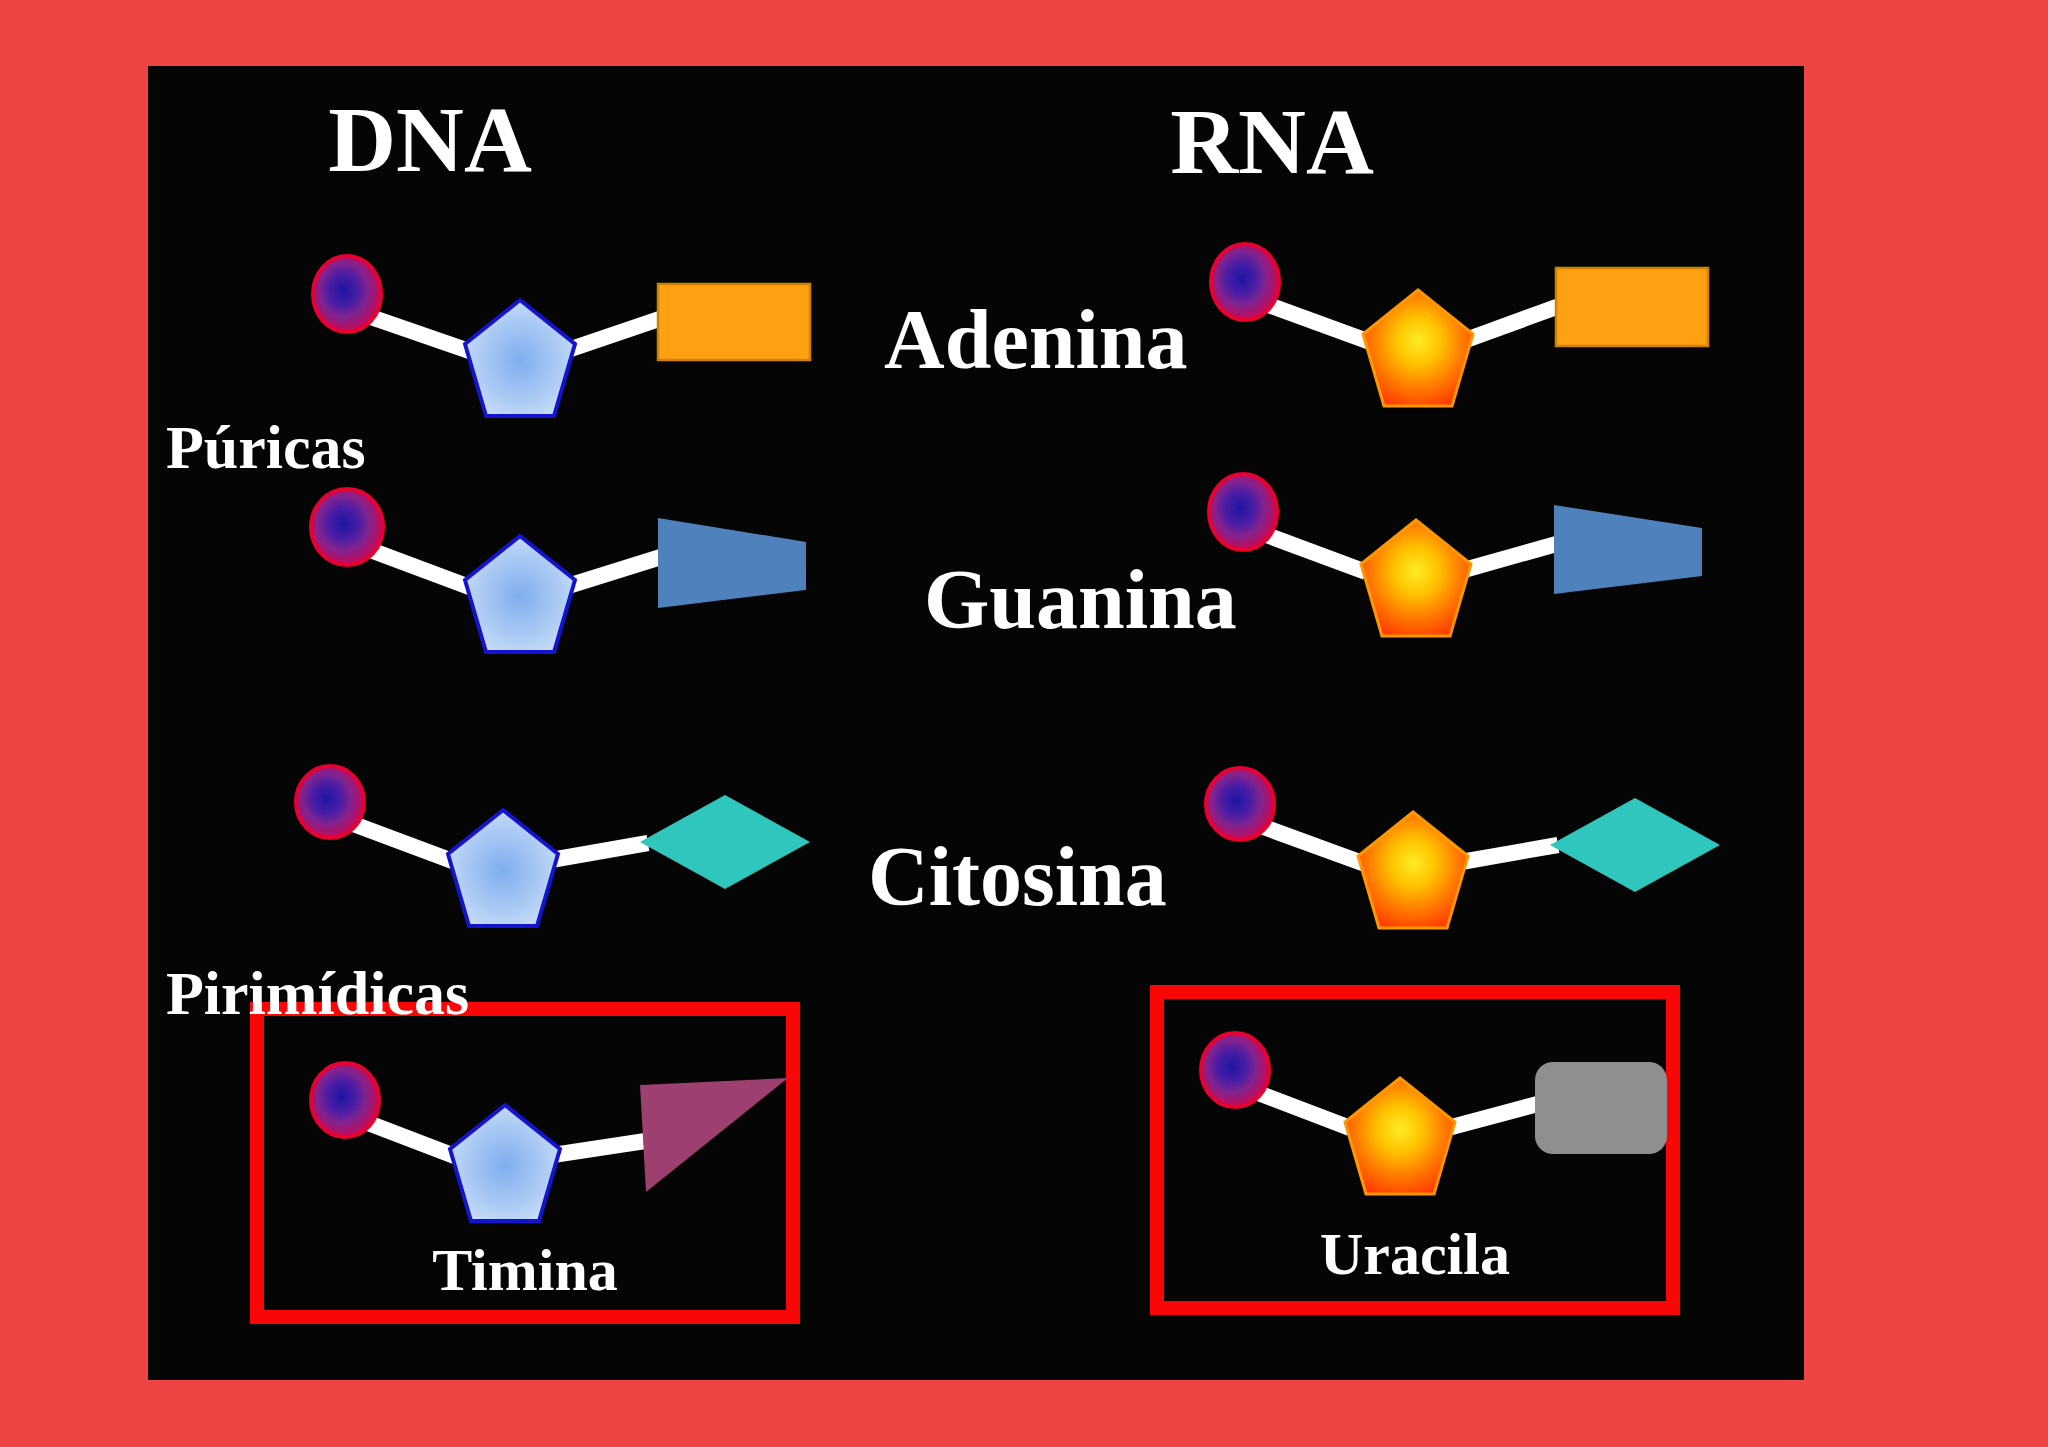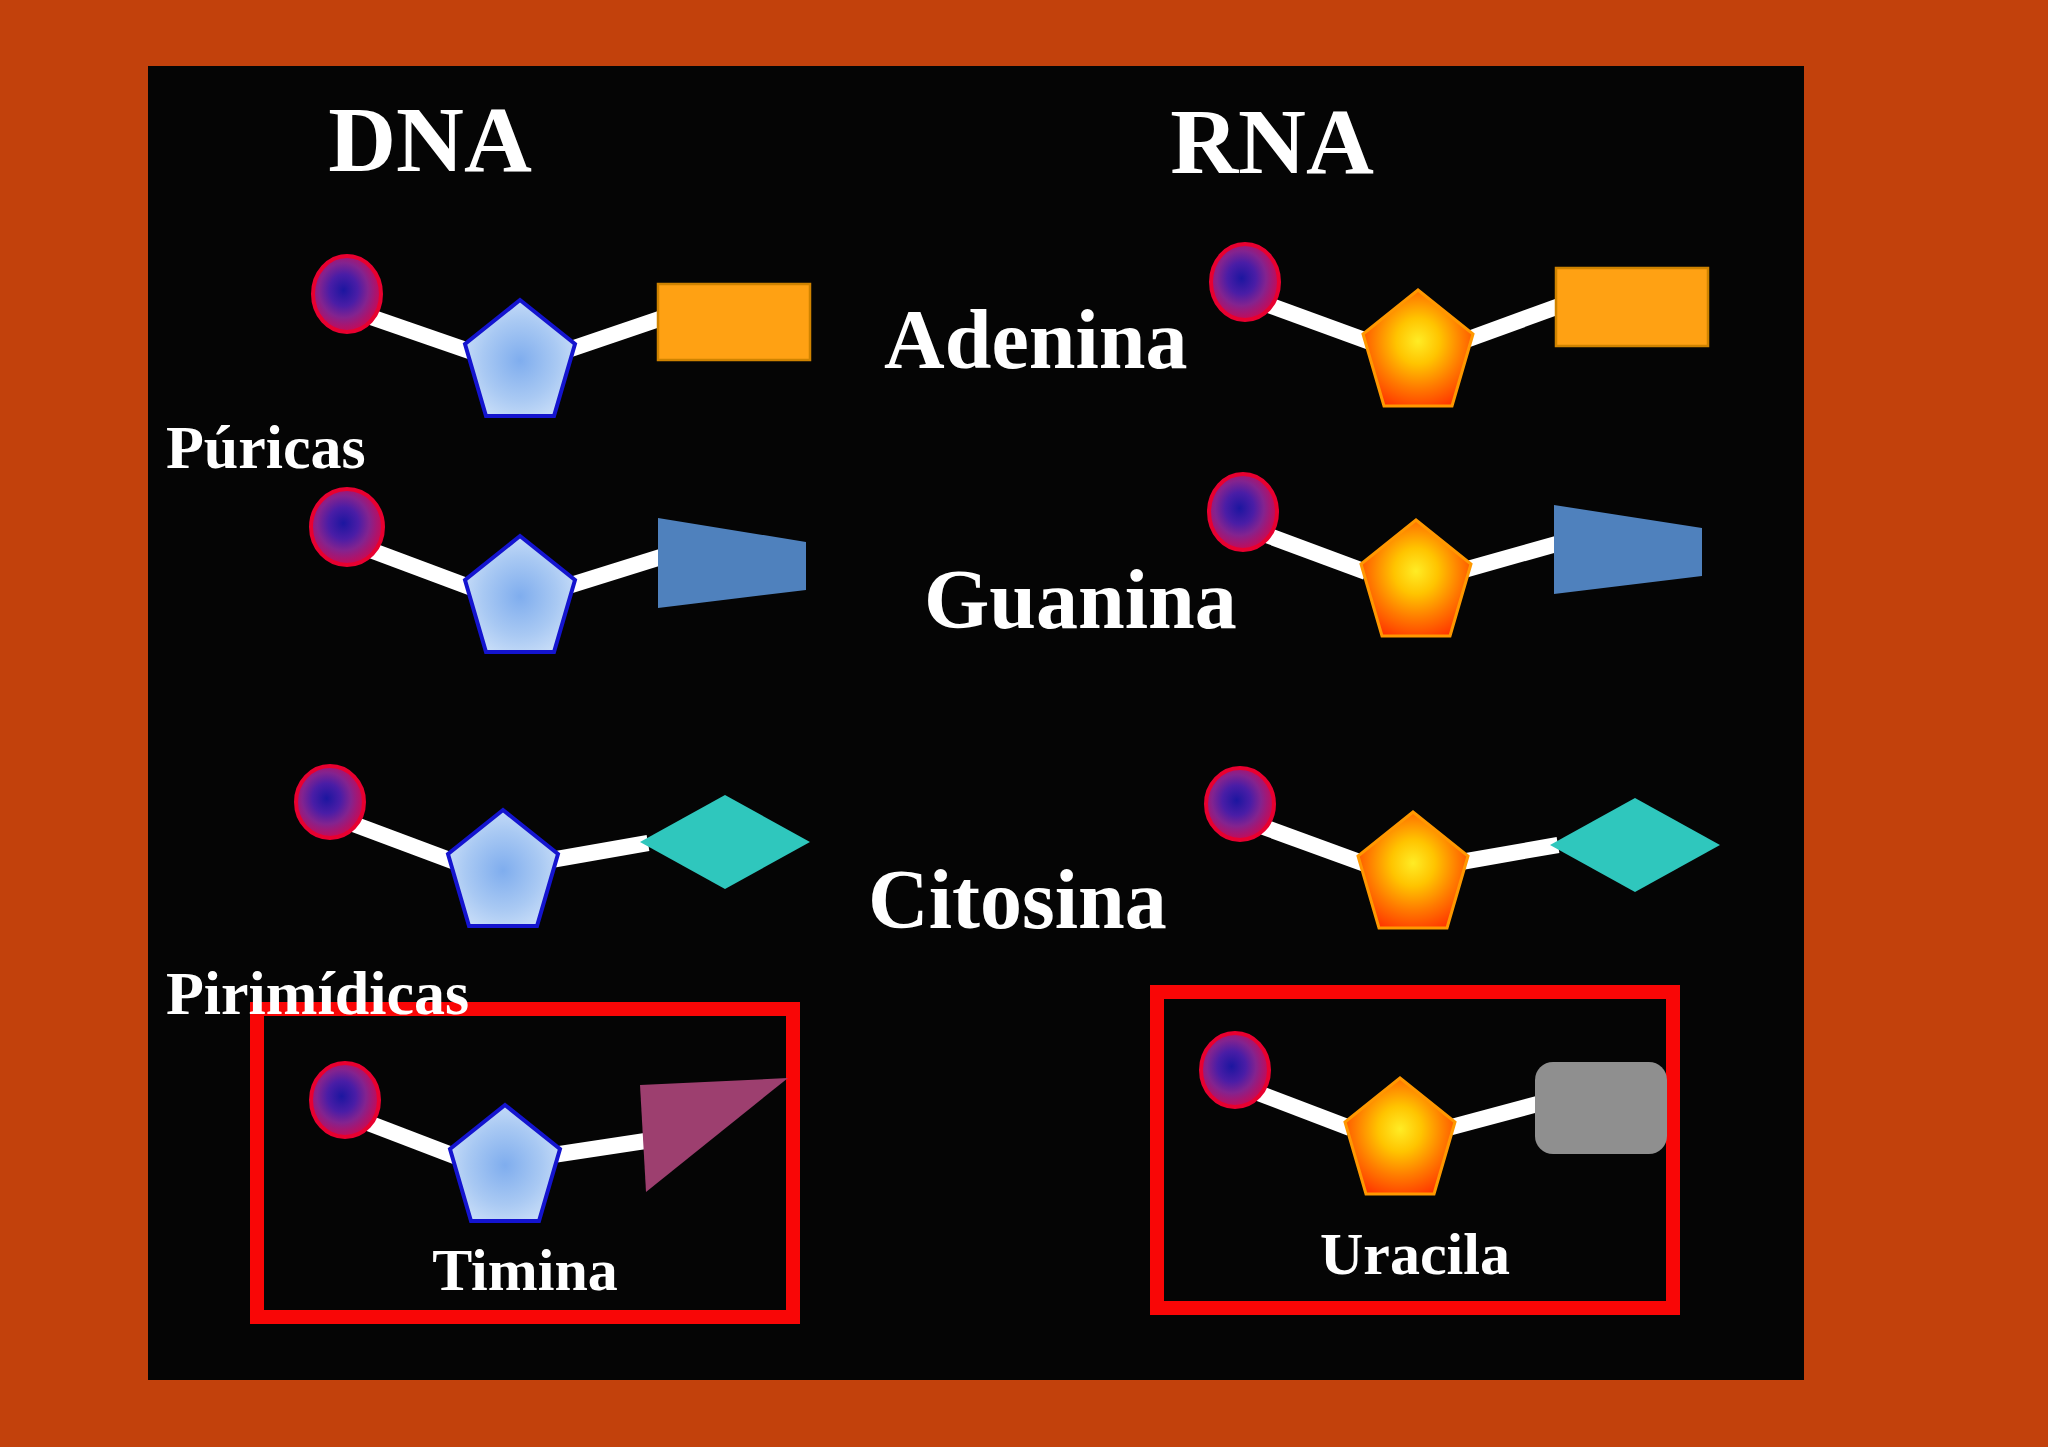--- a/index.html
+++ b/index.html
@@ -1,16 +1,16 @@
 <!DOCTYPE html>
 <html><head>
 <meta charset="utf-8">
 <style>
   html,body{margin:0;padding:0;background:#ffffff;}
-  .page{position:relative;width:2048px;height:1447px;background:#c2410c;overflow:hidden;
+  .page{position:relative;width:2048px;height:1447px;background:#ef4444;overflow:hidden;
         font-family:"Liberation Serif","DejaVu Serif",serif;}
   .panel{position:absolute;left:148px;top:66px;width:1656px;height:1314px;background:#050505;}
   .shapes{position:absolute;left:0;top:0;width:2048px;height:1447px;}
   .label{position:absolute;color:#ffffff;font-weight:bold;line-height:1;white-space:nowrap;}
   .title{font-size:94px;transform:translateX(-50%);}
   .base-label{font-size:84px;}
   .side-label{font-size:62px;margin-top:24px;}
   .box-label{font-size:60px;transform:translateX(-50%);}
   .bond{stroke:#ffffff;stroke-width:16;}
   .phosphate{fill:url(#phosGrad);stroke:#e80030;stroke-width:4;}
@@ -117,17 +117,17 @@
   </svg>
 
   <div class="label title" style="left:430px;top:92px;">DNA</div>
   <div class="label title" style="left:1272px;top:94px;text-align:center;">RNA</div>
 
   <div class="label side-label" style="left:166px;top:392px;">Púricas</div>
   <div class="label side-label" style="left:166px;top:938px;">Pirimídicas</div>
 
   <div class="label base-label" style="left:884px;top:298px;">Adenina</div>
   <div class="label base-label" style="left:884px;top:558px;margin-left:40px;">Guanina</div>
-  <div class="label base-label" style="left:868px;top:858px;">Citosina</div>
+  <div class="label base-label" style="left:868px;top:835px;">Citosina</div>
 
   <div class="label box-label" style="left:525px;top:1240px;">Timina</div>
   <div class="label box-label" style="left:1415px;top:1224px;">Uracila</div>
 </div>
 
 </body></html>

